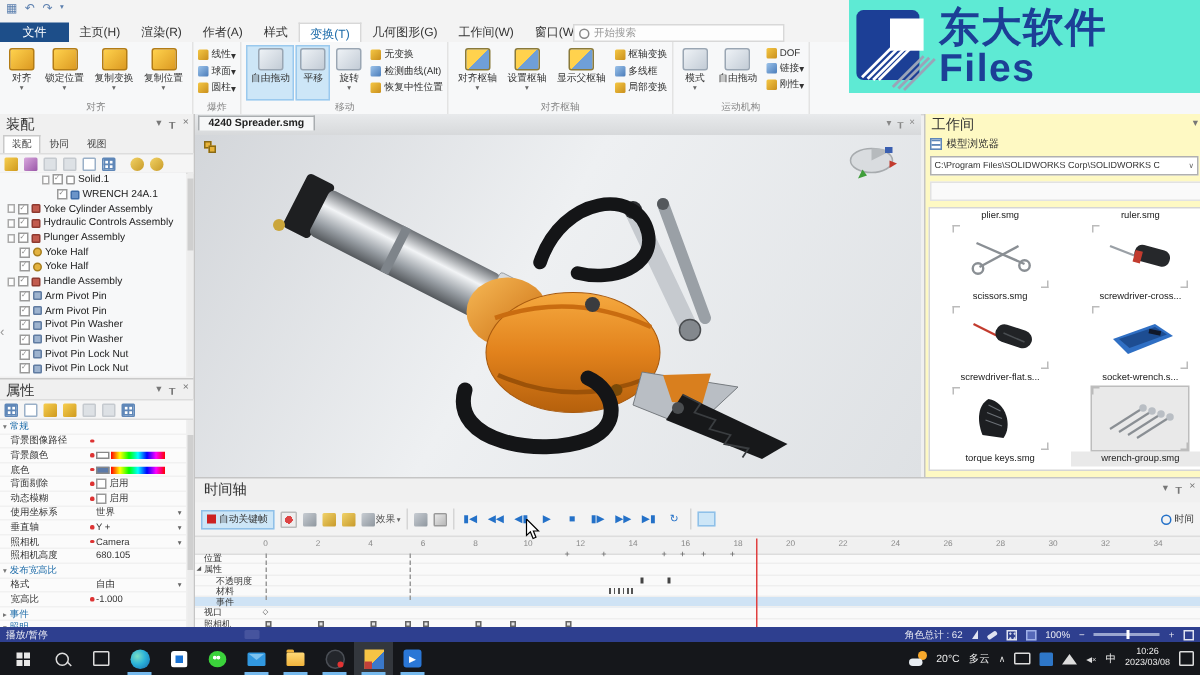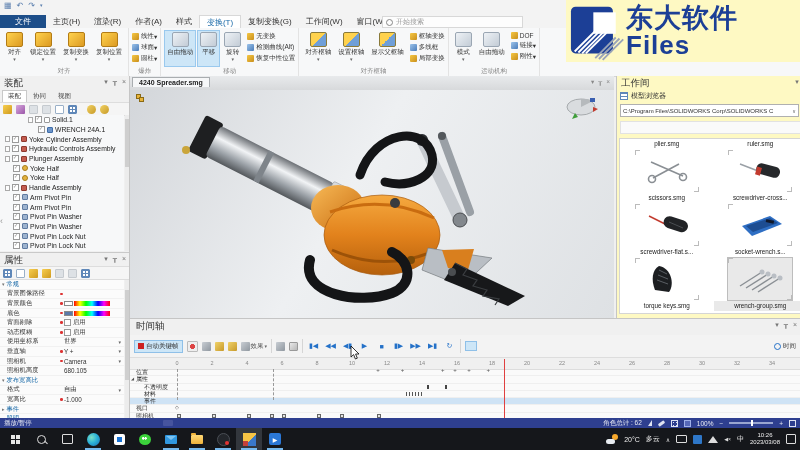--- a/index.html
+++ b/index.html
@@ -29,21 +29,21 @@
   .i-gold{background:linear-gradient(135deg,#ffd severity 0,#fff);}
   .i-gold{background:linear-gradient(135deg,#ffd24d,#dc9a22);border:1px solid #b37c15;}
   .i-gold2{background:linear-gradient(135deg,#ffd24d 50%,#6f9fd8 50%);border:1px solid #8a7a3a;}
   .i-hand{background:linear-gradient(135deg,#eef2f6,#c3ccd6);border:1px solid #9aa6b3;}
   .rsmall{display:flex;flex-direction:column;justify-content:flex-start;gap:2px;padding-top:2px;}
   .rsrow{display:flex;align-items:center;font-size:6.5px;color:#333;white-space:nowrap;}
   .ric8{width:7px;height:7px;border-radius:1px;margin-right:2px;flex:none;}
   .i-sm-gold{background:linear-gradient(135deg,#f5c744,#c98f1d);}
   .i-sm-blue{background:linear-gradient(135deg,#9cc3ea,#4a7cba);}
   
-  .logo{position:absolute;top:0;right:0;width:234px;height:62px;background:#fef9c3;z-index:50;display:flex;align-items:center;padding-left:4px;box-sizing:border-box;}
+  .logo{position:absolute;top:0;right:0;width:234px;height:62px;background:#5eead4;z-index:50;display:flex;align-items:center;padding-left:4px;box-sizing:border-box;}
   .logotext{line-height:1;}
   .logo-cn{font-size:27px;font-weight:bold;color:#1c3f96;letter-spacing:1px;white-space:nowrap;}
   .logo-en{font-size:26px;font-weight:bold;color:#1c3f96;letter-spacing:1px;}
   
   .phead{position:absolute;left:0;right:0;height:14px;font-size:9.5px;color:#333;padding:1px 4px;box-sizing:border-box;}
   .phicons{position:absolute;right:3px;top:2px;font-size:7px;color:#777;display:flex;gap:5px;}
   
   .panel-left{position:absolute;left:0;top:76px;width:130px;height:342px;background:#f0f0f0;border-right:1px solid #c5c5c5;box-sizing:border-box;}
   .asm{position:absolute;top:0;left:0;right:0;height:176px;}
   .ptabs{position:absolute;top:14px;left:2px;display:flex;}
@@ -210,21 +210,21 @@
   </div>
 
   <div class="menubar">
     <div class="filetab">文件</div>
     <div id="menu-tabs">
         <div class="mtab">主页(H)</div>
         <div class="mtab">渲染(R)</div>
         <div class="mtab">作者(A)</div>
         <div class="mtab">样式</div>
         <div class="mtab active">变换(T)</div>
-        <div class="mtab">复制变换(G)</div>
+        <div class="mtab">几何图形(G)</div>
         <div class="mtab">工作间(W)</div>
         <div class="mtab">窗口(W)</div>
         <div class="mtab">动画(M)</div>
       </div>
     <div class="searchbox">
       <span class="bulb"></span>
       <span>开始搜索</span>
     </div>
   </div>
 

